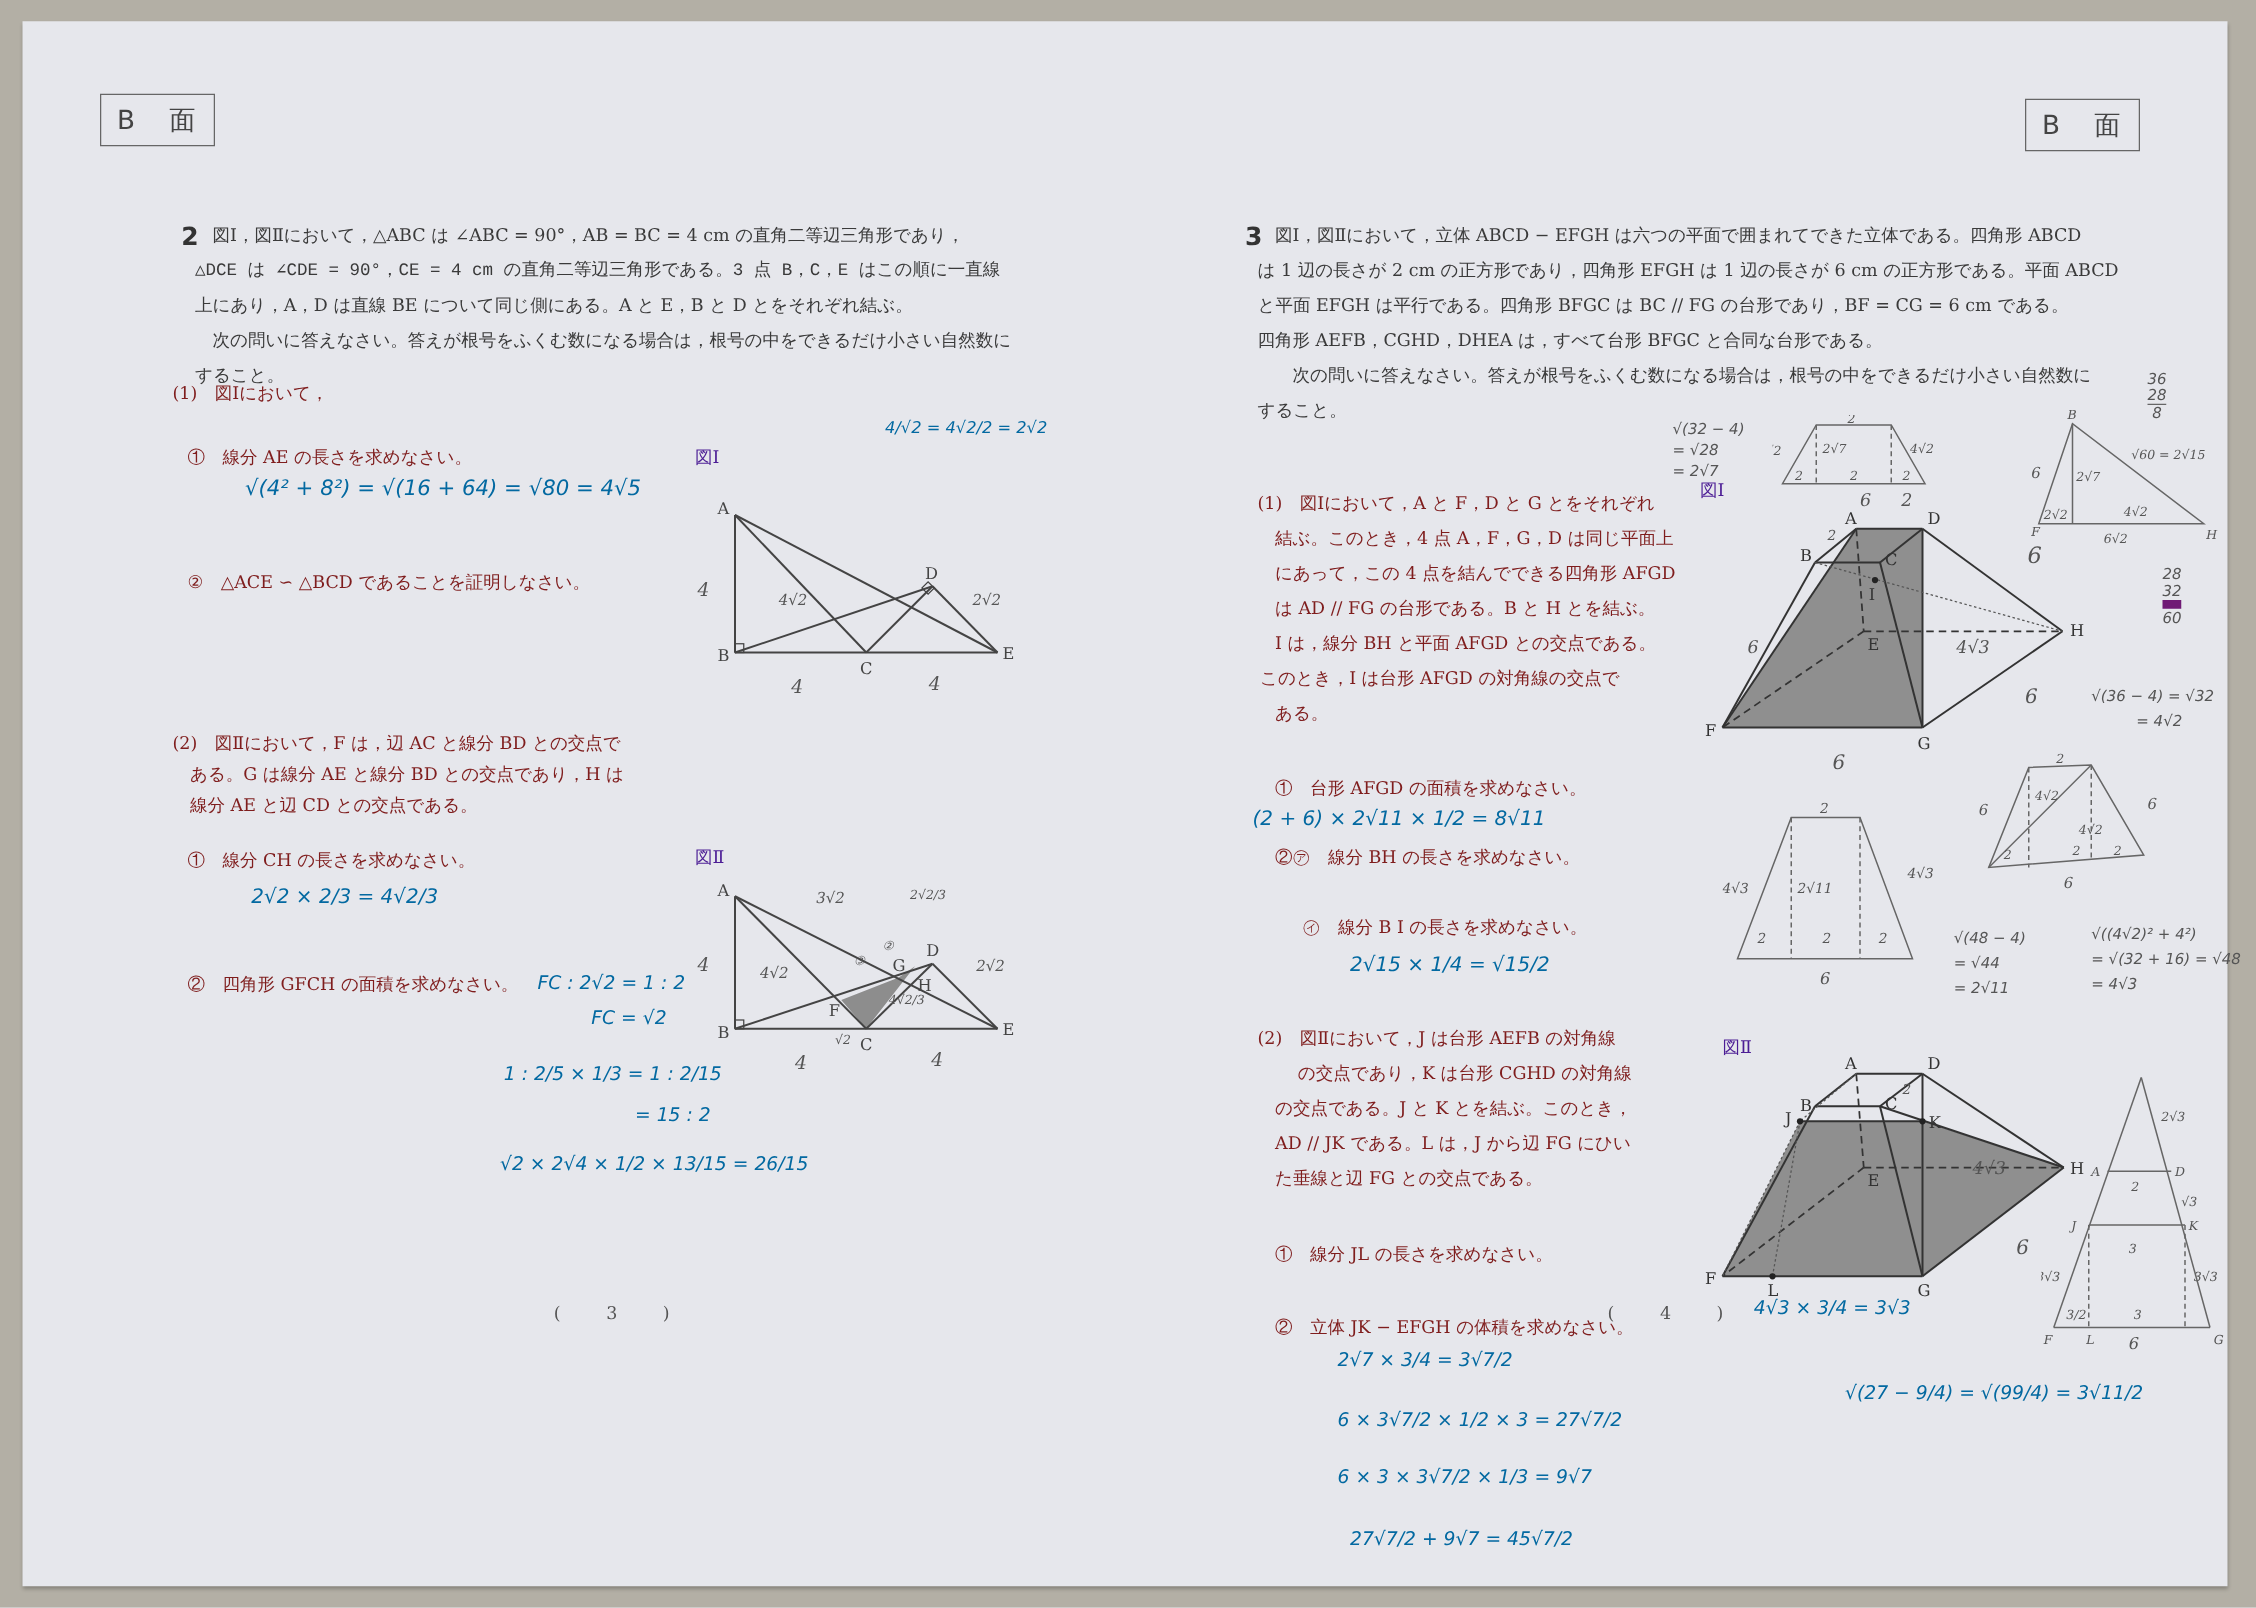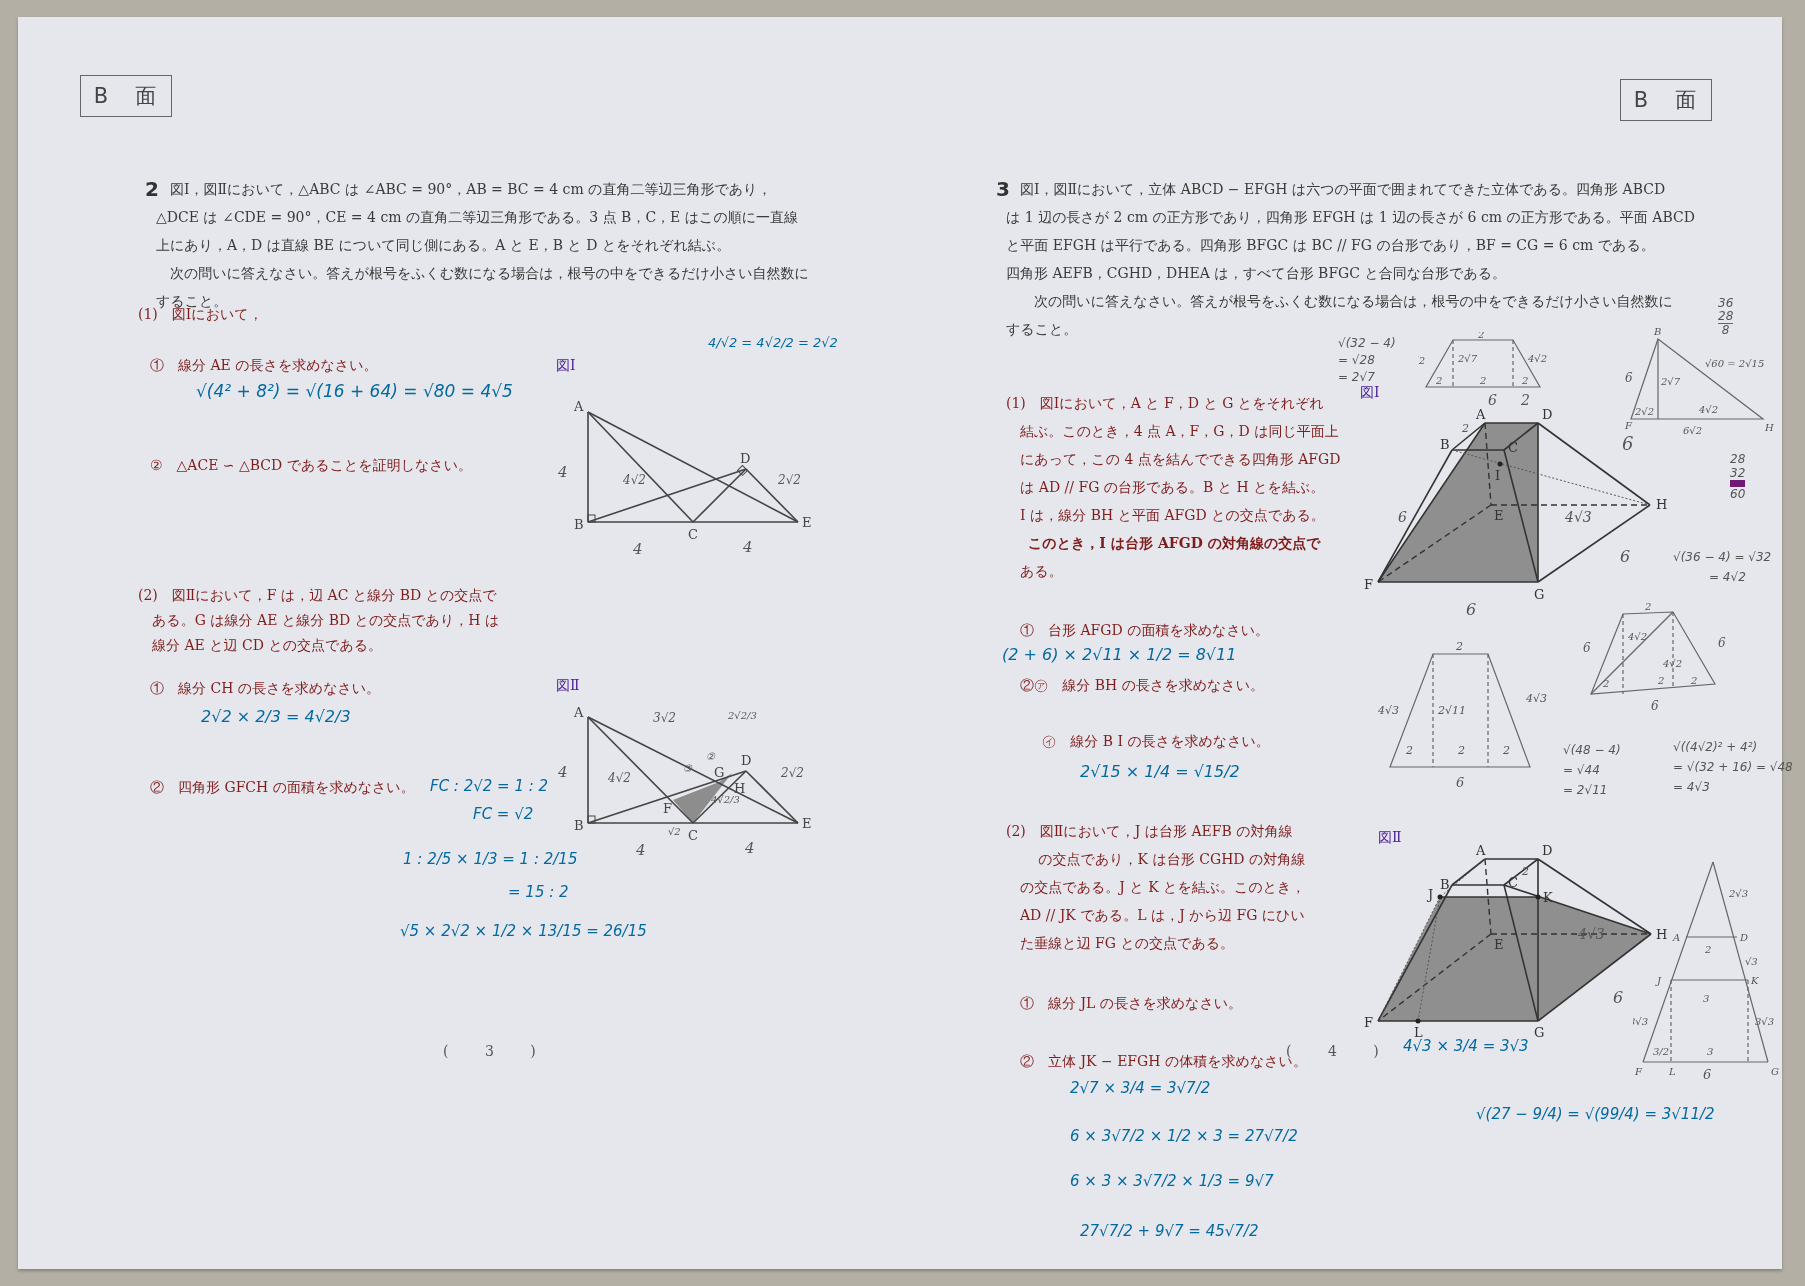--- a/index.html
+++ b/index.html
@@ -40,21 +40,21 @@
     <span>面</span>
   </div>
   <div class="face-box" style="left:1602px;top:62px;width:90px;height:40px;">
     <span>B</span>
     <span>面</span>
   </div>
 
   <div class="abs qnum" style="left:127px;top:160px;">2</div>
   <div class="abs para" style="left:152px;top:158px;width:680px;">
     <div>図Ⅰ，図Ⅱにおいて，△ABC は ∠ABC = 90°，AB = BC = 4 cm の直角二等辺三角形であり，</div>
-    <div style="margin-left:-14px;">△DCE は ∠CDE = 90°，CE = 4 cm の直角二等辺三角形である。3 点 B，C，E はこの順に一直線</div>
+    <div style="margin-left:-14px;font-family:Liberation Mono, monospace;">△DCE は ∠CDE = 90°，CE = 4 cm の直角二等辺三角形である。3 点 B，C，E はこの順に一直線</div>
     <div style="margin-left:-14px;">上にあり，A，D は直線 BE について同じ側にある。A と E，B と D とをそれぞれ結ぶ。</div>
     <div style="margin-left:-14px;">　次の問いに答えなさい。答えが根号をふくむ数になる場合は，根号の中をできるだけ小さい自然数に</div>
     <div style="margin-left:-14px;">すること。</div>
   </div>
 
   <div class="abs qtext" style="left:120px;top:289px;">(1)　図Ⅰにおいて，</div>
   <div class="abs qtext" style="left:132px;top:340px;">①　線分 AE の長さを求めなさい。</div>
   <div class="abs hand" style="left:178px;top:364px;font-size:17px;">√(4² + 8²) = √(16 + 64) = √80 = 4√5</div>
   <div class="abs qtext" style="left:132px;top:440px;">②　△ACE ∽ △BCD であることを証明しなさい。</div>
 
@@ -63,21 +63,21 @@
     <div style="margin-left:14px;">ある。G は線分 AE と線分 BD との交点であり，H は</div>
     <div style="margin-left:14px;">線分 AE と辺 CD との交点である。</div>
   </div>
   <div class="abs qtext" style="left:132px;top:663px;">①　線分 CH の長さを求めなさい。</div>
   <div class="abs hand" style="left:183px;top:690px;font-size:16px;">2√2 × 2/3 = 4√2/3</div>
   <div class="abs qtext" style="left:132px;top:762px;">②　四角形 GFCH の面積を求めなさい。</div>
   <div class="abs hand" style="left:412px;top:760px;">FC : 2√2 = 1 : 2</div>
   <div class="abs hand" style="left:455px;top:788px;">FC = √2</div>
   <div class="abs hand" style="left:385px;top:833px;">1 : 2/5 × 1/3 = 1 : 2/15</div>
   <div class="abs hand" style="left:490px;top:866px;">= 15 : 2</div>
-  <div class="abs hand" style="left:382px;top:905px;">√5 × 2√2 × 1/2 × 13/15 = 26/15</div>
+  <div class="abs hand" style="left:382px;top:905px;">√2 × 2√4 × 1/2 × 13/15 = 26/15</div>
 
   <div class="abs figlabel" style="left:538px;top:340px;">図Ⅰ</div>
   <div class="abs hand" style="left:690px;top:318px;font-size:13px;">4/√2 = 4√2/2 = 2√2</div>
   <svg class="abs" style="left:520px;top:370px;" width="320" height="170">
     <g stroke="#444" stroke-width="1.6" fill="none">
       <line x1="50" y1="25" x2="50" y2="135"></line>
       <line x1="50" y1="135" x2="260" y2="135"></line>
       <line x1="50" y1="25" x2="155" y2="135"></line>
       <line x1="50" y1="25" x2="260" y2="135"></line>
       <line x1="155" y1="135" x2="208" y2="82"></line>
@@ -151,21 +151,21 @@
     <div>　次の問いに答えなさい。答えが根号をふくむ数になる場合は，根号の中をできるだけ小さい自然数に</div>
     <div style="margin-left:-14px;">すること。</div>
   </div>
 
   <div class="abs qtext" style="left:988px;top:372px;line-height:28px;">
     <div>(1)　図Ⅰにおいて，A と F，D と G とをそれぞれ</div>
     <div style="margin-left:14px;">結ぶ。このとき，4 点 A，F，G，D は同じ平面上</div>
     <div style="margin-left:14px;">にあって，この 4 点を結んでできる四角形 AFGD</div>
     <div style="margin-left:14px;">は AD // FG の台形である。B と H とを結ぶ。</div>
     <div style="margin-left:14px;">I は，線分 BH と平面 AFGD との交点である。</div>
-    <div style="margin-left:22px;font-weight:bold;">このとき，I は台形 AFGD の対角線の交点で</div>
+    <div style="margin-left:2px;">このとき，I は台形 AFGD の対角線の交点で</div>
     <div style="margin-left:14px;">ある。</div>
   </div>
   <div class="abs qtext" style="left:1002px;top:605px;">①　台形 AFGD の面積を求めなさい。</div>
   <div class="abs hand" style="left:984px;top:628px;font-size:16px;">(2 + 6) × 2√11 × 1/2 = 8√11</div>
   <div class="abs qtext" style="left:1002px;top:660px;">②㋐　線分 BH の長さを求めなさい。</div>
   <div class="abs qtext" style="left:1024px;top:716px;">㋑　線分 B I の長さを求めなさい。</div>
   <div class="abs hand" style="left:1062px;top:745px;font-size:16px;">2√15 × 1/4 = √15/2</div>
 
   <div class="abs qtext" style="left:988px;top:800px;line-height:28px;">
     <div>(2)　図Ⅱにおいて，J は台形 AEFB の対角線</div>

